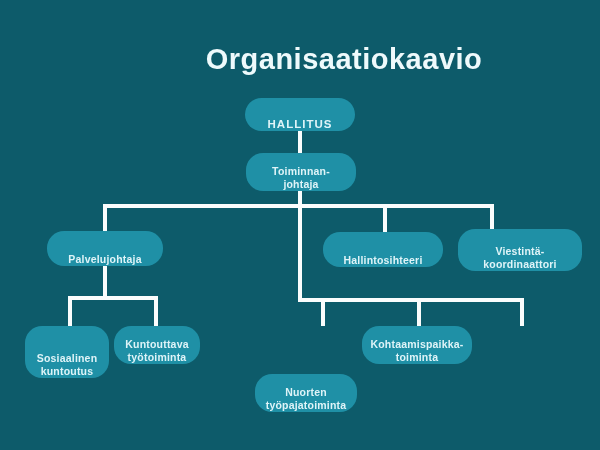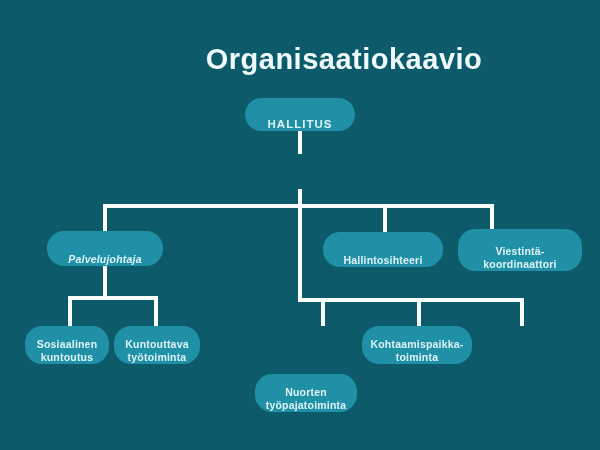--- a/index.html
+++ b/index.html
@@ -29,24 +29,24 @@
     font-weight:bold;
     font-size:10.5px; line-height:13px;
     letter-spacing:0.2px;
     display:flex; flex-direction:column;
     align-items:center; justify-content:flex-end;
     text-align:center;
   }
   
   #n-hallitus        { left:245px; top:98px;  width:110px; height:33px; font-size:11.5px; letter-spacing:1px; }
   #n-toiminnanjohtaja{ left:246px; top:153px; width:110px; height:38px; }
-  #n-palvelujohtaja  { left:47px;  top:231px; width:116px; height:35px;font-style:italic; }
+  #n-palvelujohtaja  { left:47px;  top:231px; width:116px; height:35px; }
   #n-hallintosihteeri{ left:323px; top:232px; width:120px; height:35px; }
   #n-viestinta       { left:458px; top:229px; width:124px; height:42px; }
-  #n-sosiaalinen     { left:25px;  top:326px; width:84px;  height:38px; }
+  #n-sosiaalinen     { left:25px;  top:326px; width:84px;  height:52px; }
   #n-kuntouttava     { left:114px; top:326px; width:86px;  height:38px; }
   #n-nuorten         { left:255px; top:326px; width:102px; height:38px;margin-top:48px; }
   #n-kohtaamispaikka { left:362px; top:326px; width:110px; height:38px; }
   #n-hankkeet        { left:483px; top:326px; width:102px; height:38px; }
   
   #l-v-hallitus   { left:298px; top:130px; width:4px;   height:24px; }
   #l-v-toiminnan  { left:298px; top:189px; width:4px;   height:17px; }
   #l-h1           { left:103px; top:204px; width:391px; height:4px;  }
   #l-v-palvelu    { left:103px; top:204px; width:4px;   height:28px; }
   #l-v-central    { left:298px; top:204px; width:4px;   height:98px; }
@@ -81,20 +81,24 @@
   <div class="line" id="l-v-kuntouttava"></div>
   <div class="line" id="l-h2"></div>
   <div class="line" id="l-v-nuorten"></div>
   <div class="line" id="l-v-kohtaamis"></div>
   <div class="line" id="l-v-hankkeet"></div>
 
   <div class="node" id="n-hallitus">
     <span>HALLITUS</span>
   </div>
 
+  <div class="node" id="n-toiminnanjohtaja">
+    <span>Toiminnan-</span>
+    <span>johtaja</span>
+  </div>
 
   <div class="node" id="n-palvelujohtaja">
     <span>Palvelujohtaja</span>
   </div>
 
   <div class="node" id="n-hallintosihteeri">
     <span>Hallintosihteeri</span>
   </div>
 
   <div class="node" id="n-viestinta">

